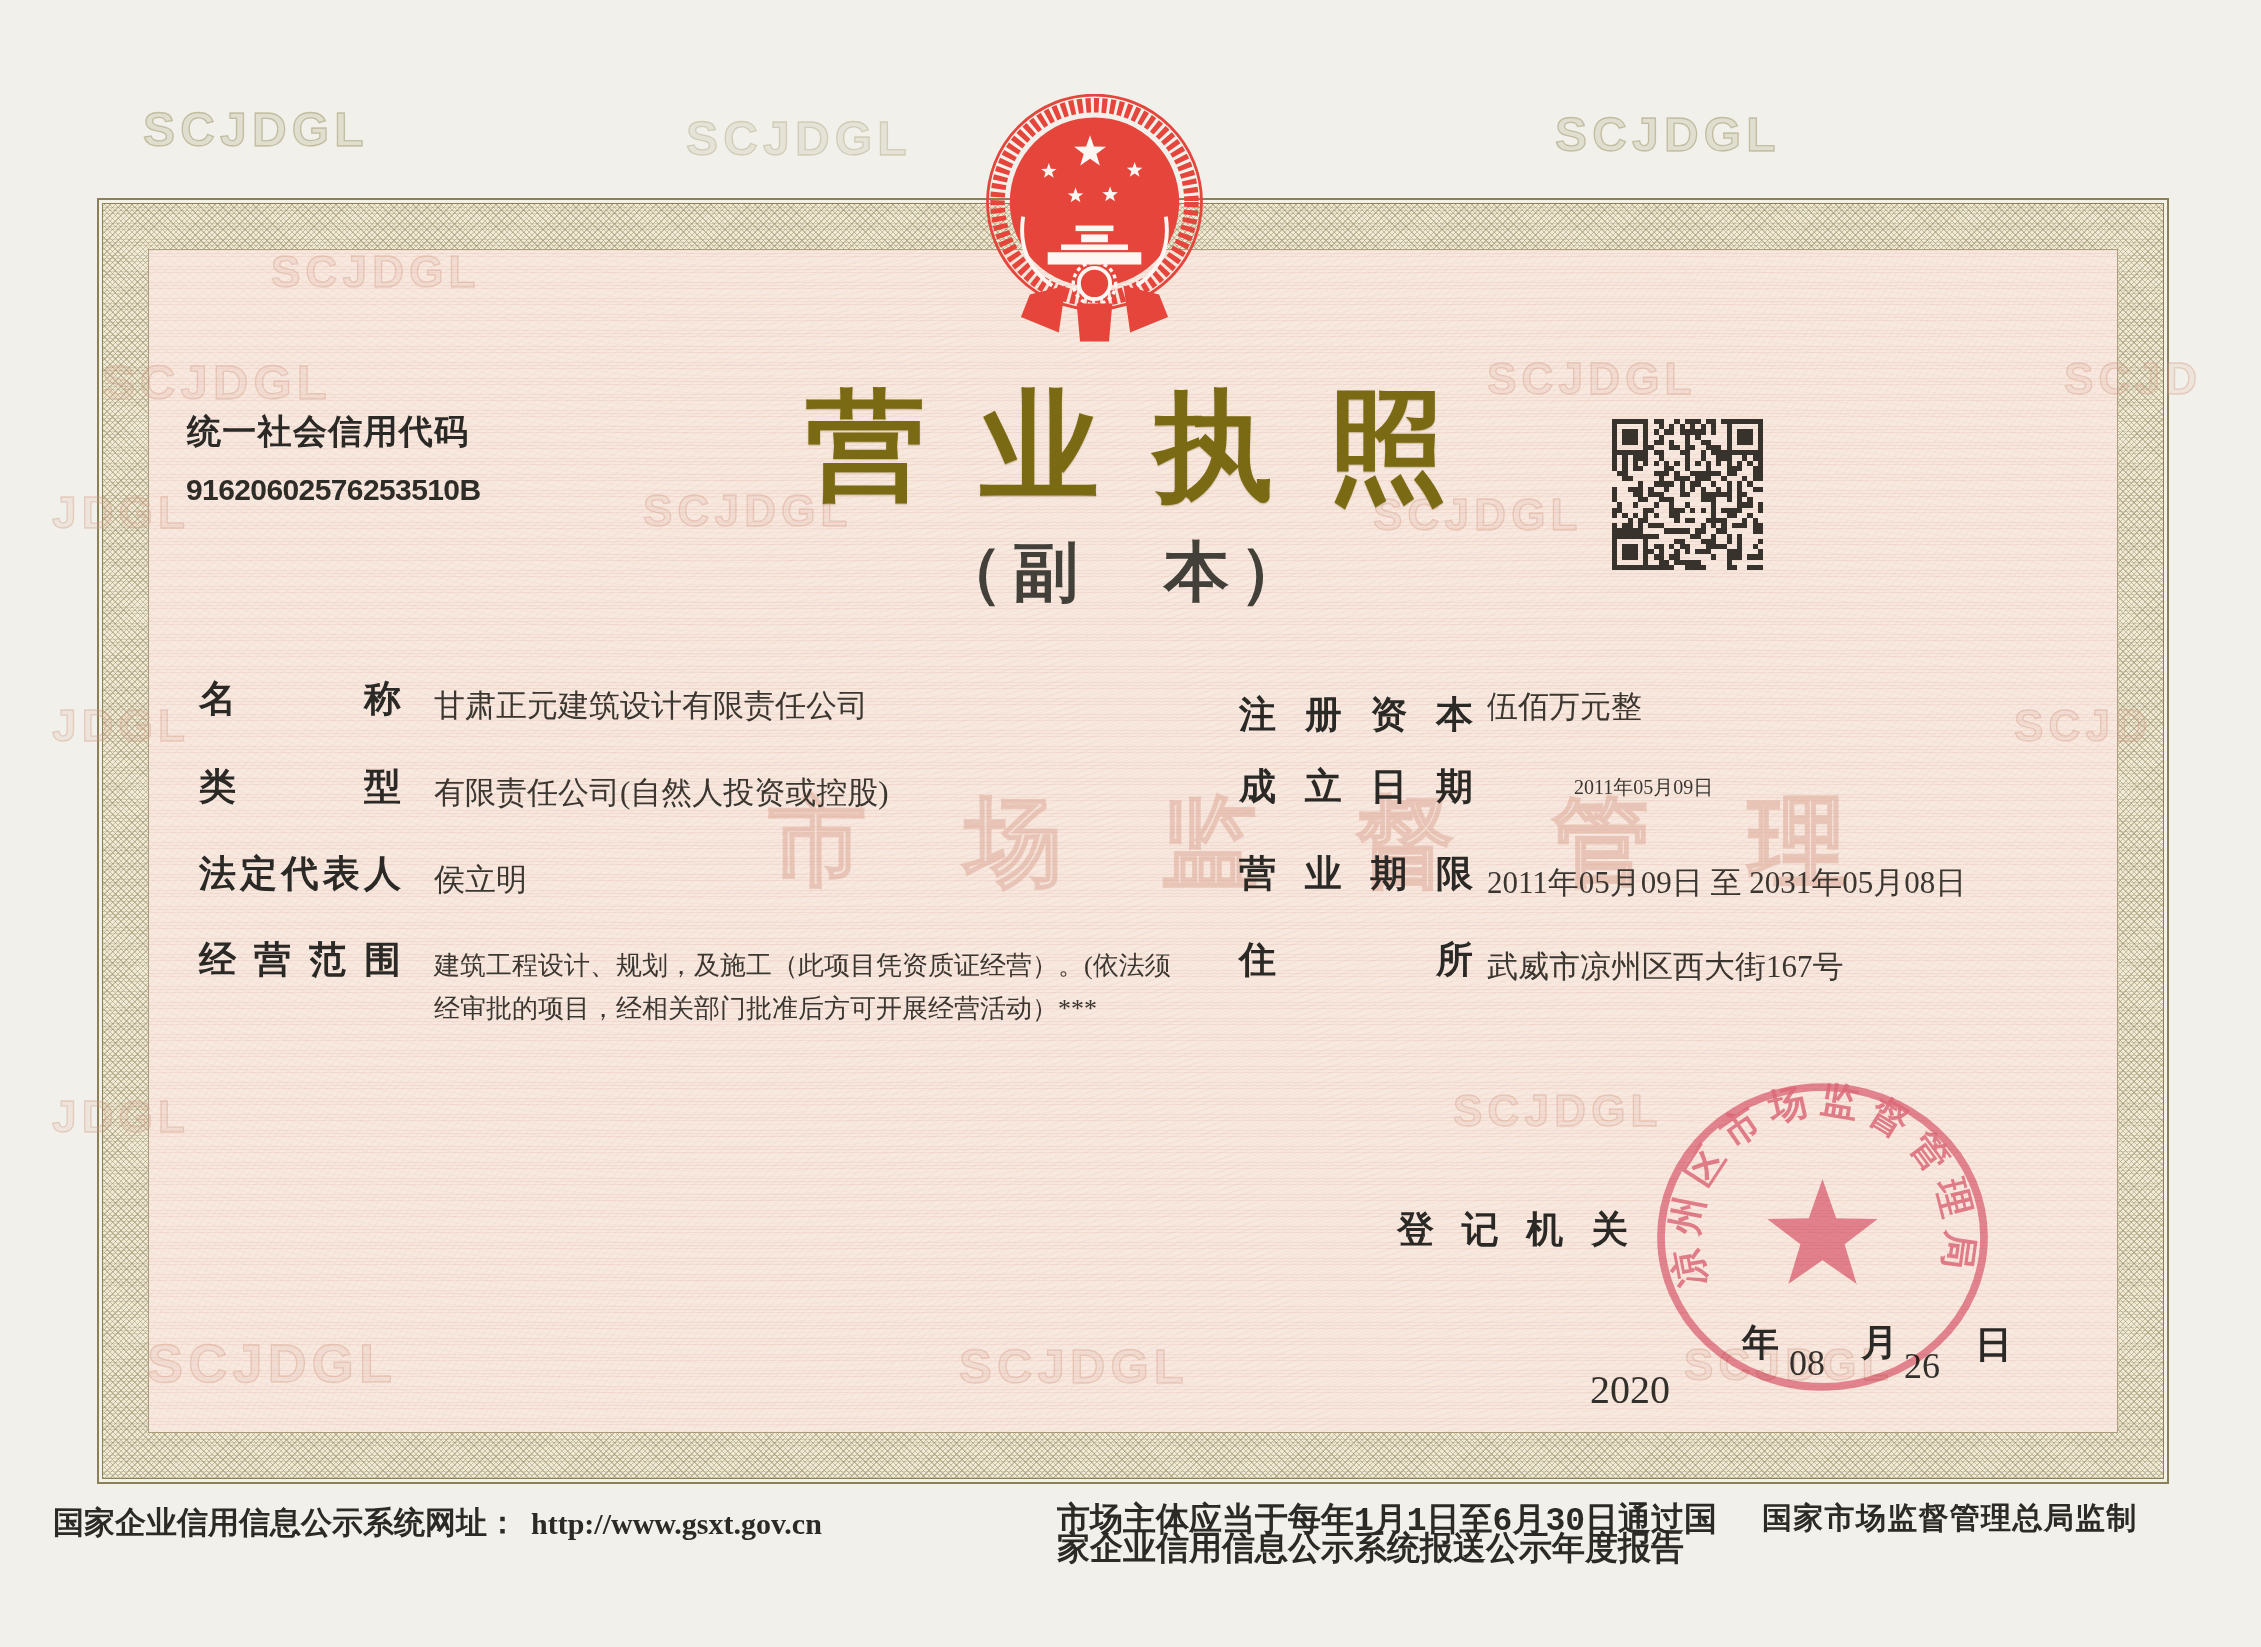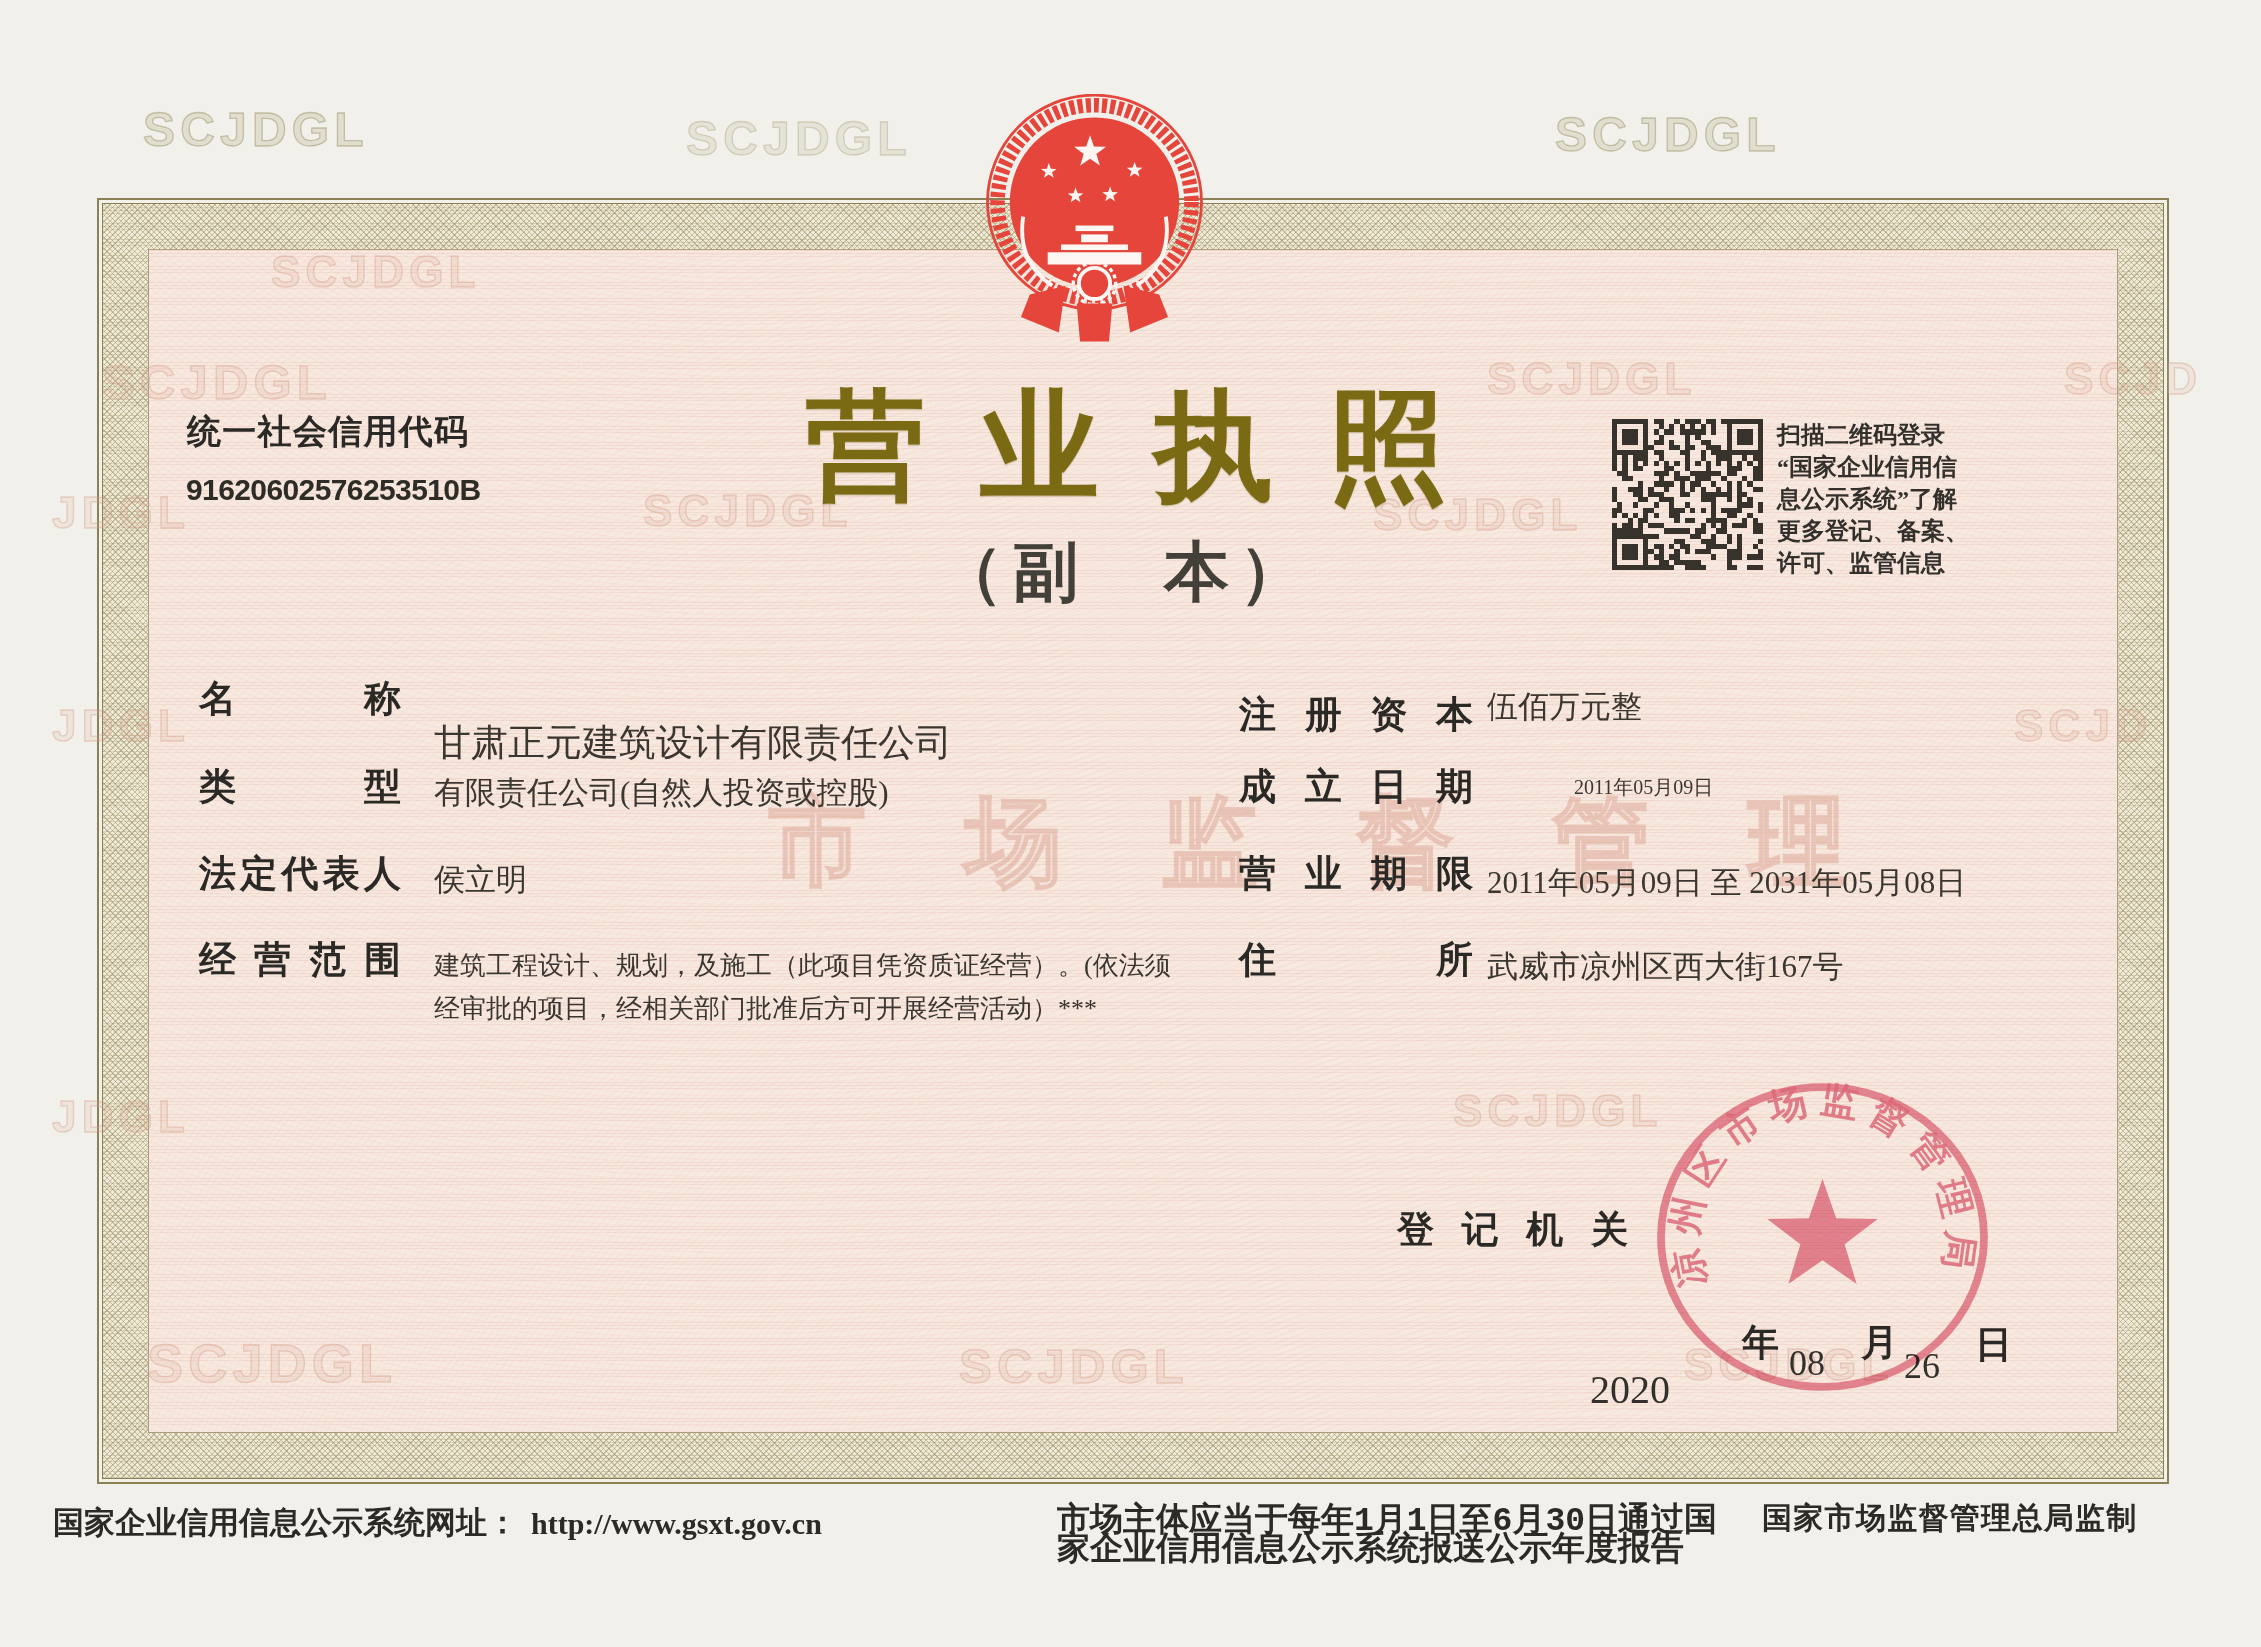--- a/index.html
+++ b/index.html
@@ -960,30 +960,23 @@
       <div></div>
       <div></div>
       <div class="qm"></div>
       <div class="qm"></div>
       <div></div>
       <div></div>
       <div class="qm"></div>
       <div class="qm"></div>
       <div class="qm"></div>
     </div>
-  <div class="abs" style="left:1777px;top:419px;width:220px;">
-    <div class="qr-note">扫描二维码登录</div>
-    <div class="qr-note">“国家企业信用信</div>
-    <div class="qr-note">息公示系统”了解</div>
-    <div class="qr-note">更多登记、备案、</div>
-    <div class="qr-note">许可、监管信息</div>
-  </div>
 
   <span class="abs jl flabel" style="left:199px;top:679px;width:202px;">名称</span>
-  <div class="abs fvalue" style="left:434px;top:685px;font-size:37px;margin-top:33px;">甘肃正元建筑设计有限责任公司</div>
+  <div class="abs fvalue" style="left:434px;top:685px;font-size:31px;">甘肃正元建筑设计有限责任公司</div>
 
   <span class="abs jl flabel" style="left:199px;top:767px;width:202px;">类型</span>
   <div class="abs fvalue" style="left:434px;top:772px;font-size:31px;">有限责任公司(自然人投资或控股)</div>
 
   <span class="abs jl flabel" style="left:199px;top:854px;width:202px;">法定代表人</span>
   <div class="abs fvalue" style="left:434px;top:859px;font-size:31px;">侯立明</div>
 
   <span class="abs jl flabel" style="left:199px;top:940px;width:202px;">经营范围</span>
   <div class="abs fvalue" style="left:434px;top:944px;font-size:26px;line-height:43px;width:749px;white-space:normal;">建筑工程设计、规划，及施工（此项目凭资质证经营）。(依法须经审批的项目，经相关部门批准后方可开展经营活动）***</div>
 

